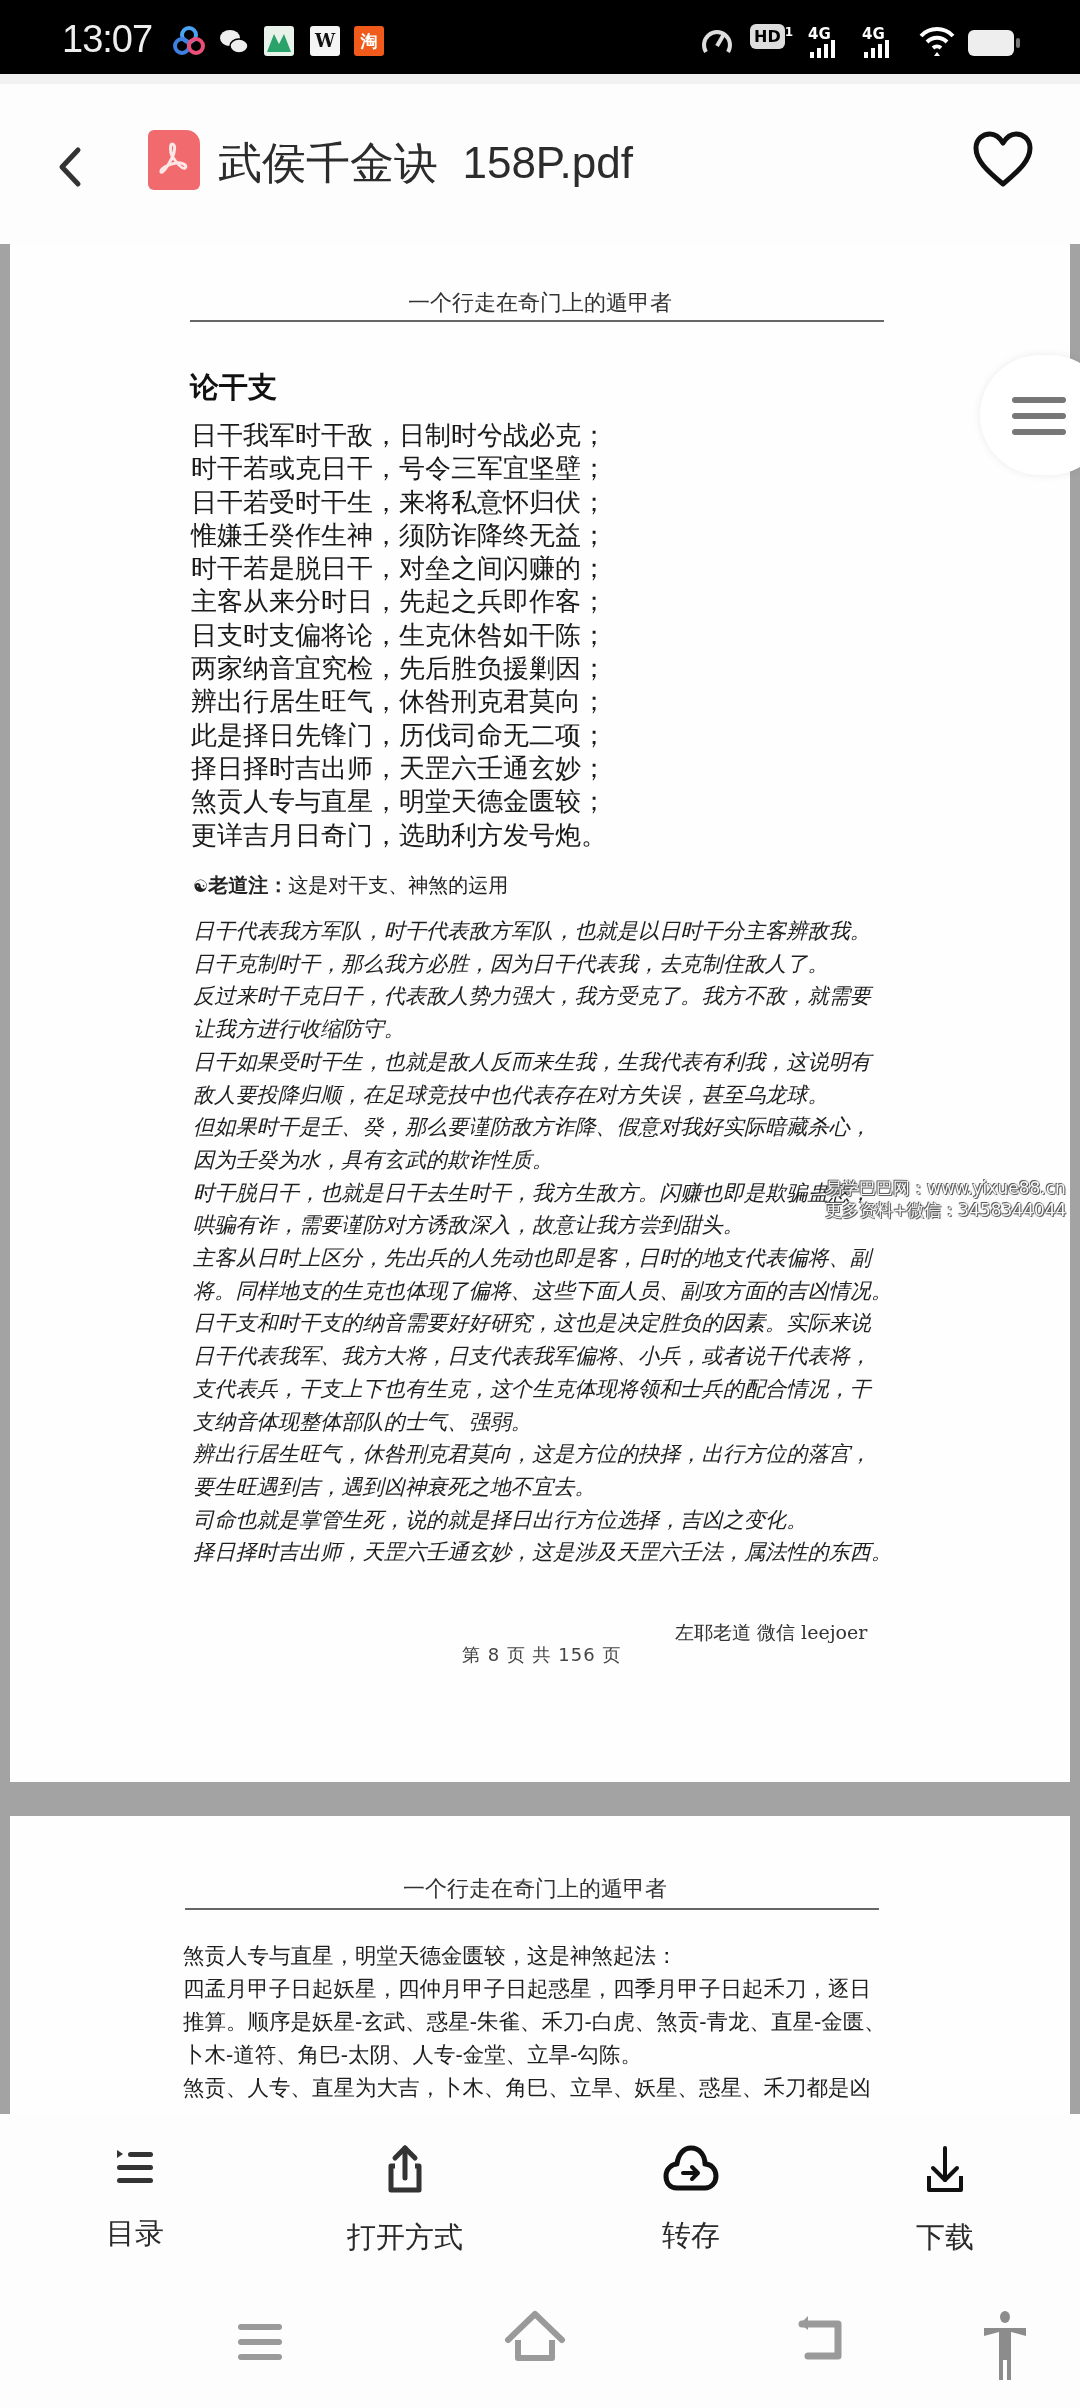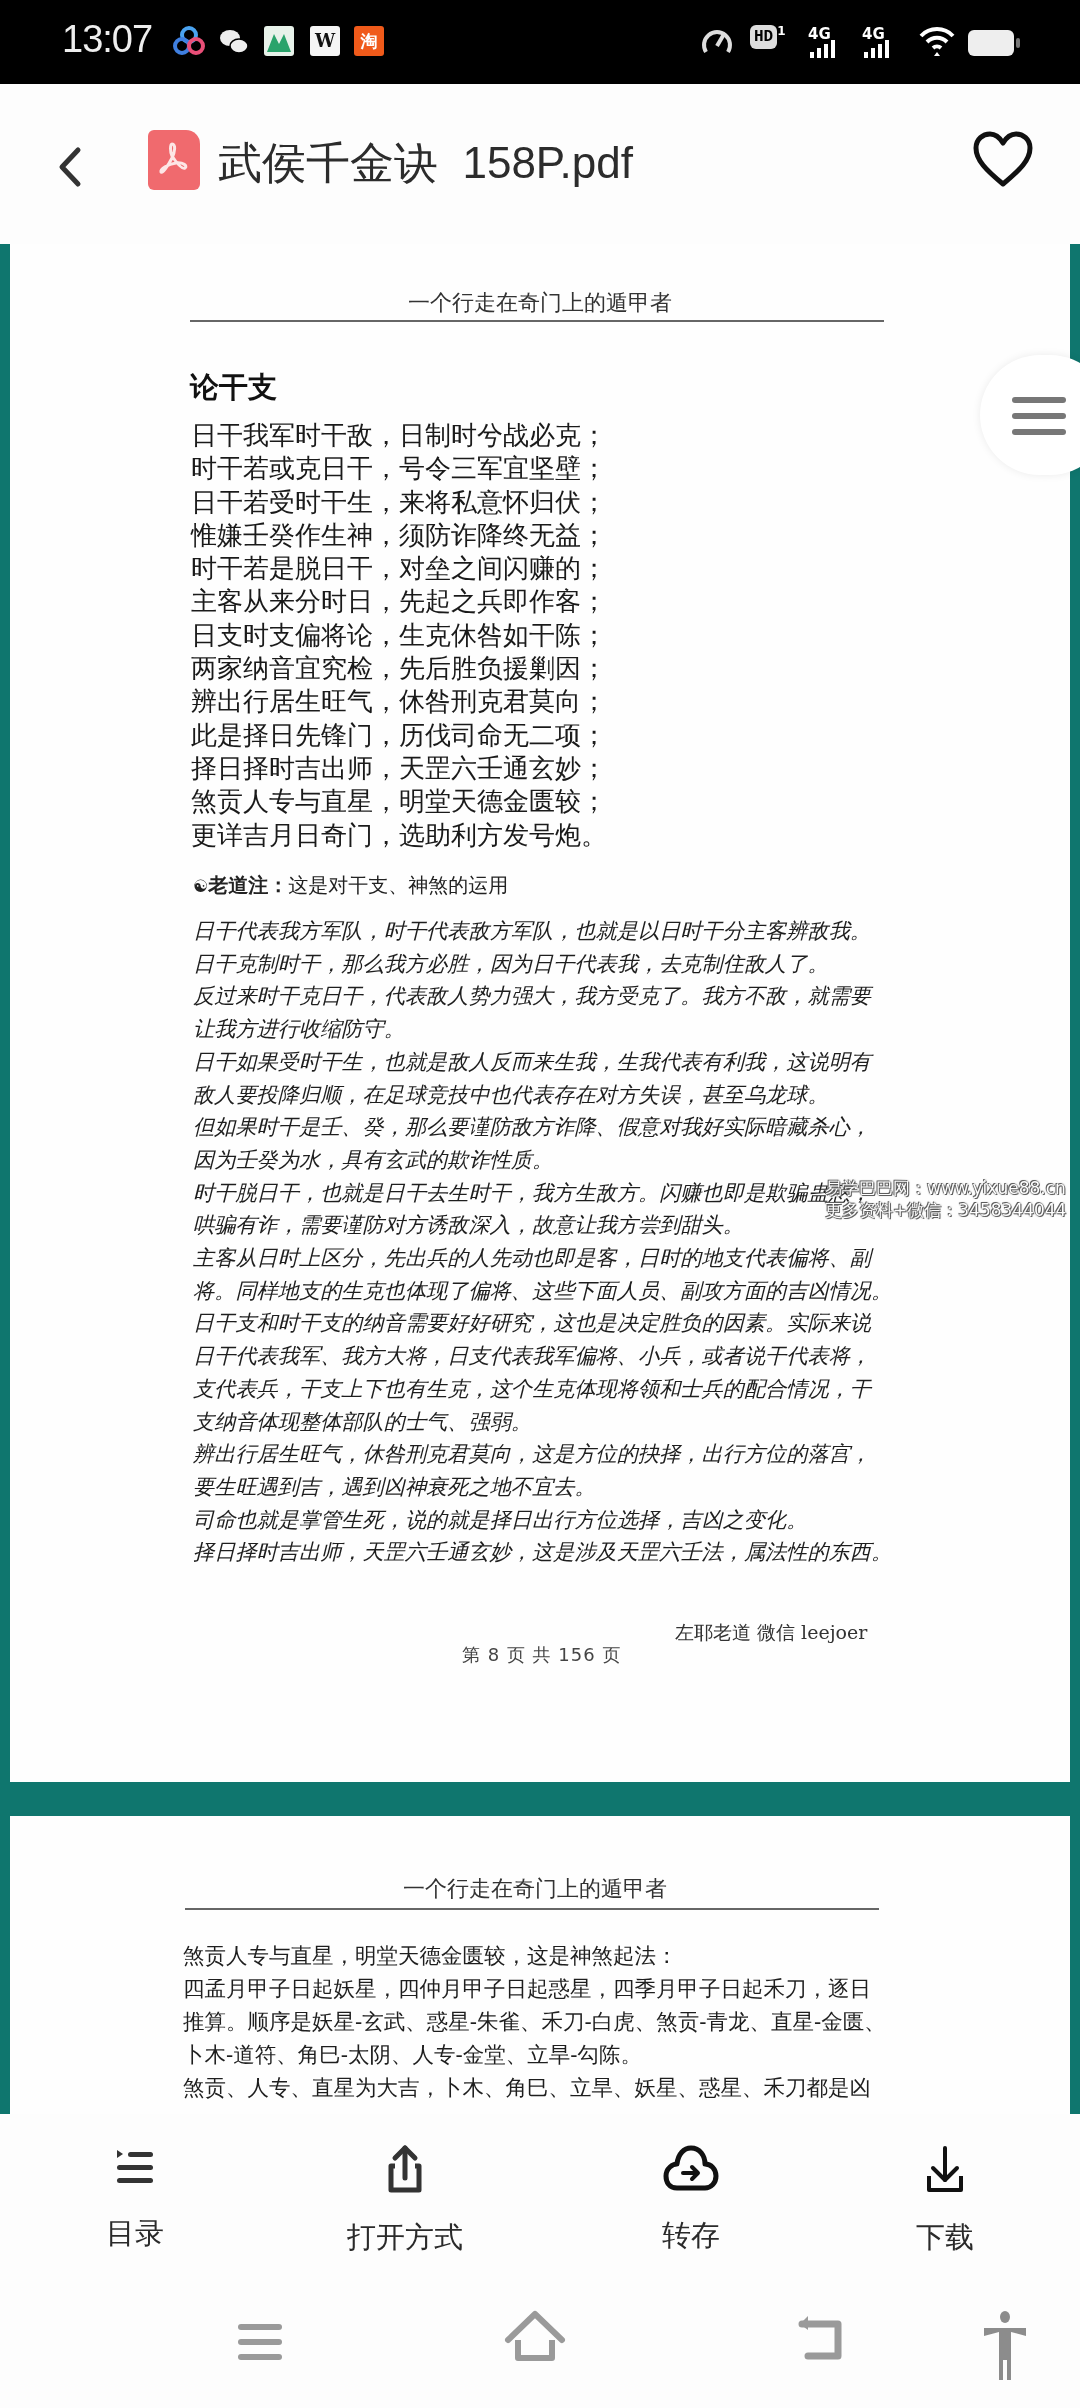--- a/index.html
+++ b/index.html
@@ -1,31 +1,31 @@
 <!DOCTYPE html>
 <html><head>
 <meta charset="utf-8">
 <style>
   * { box-sizing: border-box; margin: 0; padding: 0; }
   html, body { width: 1080px; height: 2408px; overflow: hidden; background: #f2f2f2; font-family: "DejaVu Sans", "Liberation Sans", sans-serif; }
-  .status-bar { position: absolute; left: 0; top: 0; width: 1080px; height: 84px; background: #000; color: #fff; }
+  .status-bar { position: absolute; left: 0; top: 0; width: 1080px; height: 74px; background: #000; color: #fff; }
   .status-time { position: absolute; left: 62px; top: 18px; font-size: 38px; font-family: "Liberation Sans", sans-serif; color: #eee; letter-spacing: -1px; }
   .sb-app { position: absolute; top: 26px; width: 30px; height: 30px; border-radius: 3px; font-size: 18px; text-align: center; line-height: 30px; font-weight: bold; }
   .sb-right { position: absolute; top: 22px; height: 40px; color: #fff; font-size: 18px; font-weight: bold; }
   .battery { position: absolute; left: 968px; top: 30px; width: 46px; height: 26px; background: #eee; border-radius: 6px; }
   .battery:after { content: ""; position: absolute; right: -6px; top: 8px; width: 4px; height: 10px; background: #777; border-radius: 2px; }
 
   .header { position: absolute; left: 0; top: 84px; width: 1080px; height: 160px; background: #fdfdfd; }
   .back-btn { position: absolute; left: 50px; top: 58px; width: 40px; height: 50px; cursor: pointer; }
   .pdf-icon { position: absolute; left: 148px; top: 46px; width: 52px; height: 60px; background: #f06a6e; border-radius: 6px 14px 6px 6px; }
   .pdf-icon svg { position: absolute; left: 10px; top: 12px; }
   .file-title { position: absolute; left: 218px; top: 50px; font-size: 44px; color: #2c2c2c; font-family: "Liberation Sans", "DejaVu Sans", sans-serif; white-space: pre; }
   .fav-btn { position: absolute; left: 972px; top: 46px; width: 62px; height: 60px; cursor: pointer; }
 
-  .viewer { position: absolute; left: 0; top: 244px; width: 1080px; height: 1870px; overflow: hidden; background: #0f766e; }
+  .viewer { position: absolute; left: 0; top: 244px; width: 1080px; height: 1870px; overflow: hidden; background: #a3a3a3; }
   .page { position: absolute; left: 10px; width: 1060px; background: #fefefe; }
   .page1 { top: 0; height: 1538px; }
   .page2 { top: 1572px; height: 400px; }
   .running-header { position: absolute; left: 180px; width: 700px; text-align: center; font-family: "DejaVu Serif", "Liberation Serif", serif; font-size: 22px; color: #333; }
   .header-rule { position: absolute; left: 180px; width: 694px; height: 2px; background: #666; }
   .doc-heading { position: absolute; left: 180px; top: 124px; font-size: 29px; font-weight: bold; color: #111; font-family: "DejaVu Sans", sans-serif; }
   .verse { position: absolute; left: 181px; top: 175px; font-family: "DejaVu Serif", "Liberation Serif", serif; font-size: 26px; color: #1a1a1a; line-height: 33.3px; }
   .note-label { position: absolute; left: 183px; top: 628px; font-size: 20px; color: #222; font-family: "DejaVu Serif", serif; }
   .note-label b { font-family: "DejaVu Sans", sans-serif; font-weight: bold; }
   .note-body { position: absolute; left: 183px; top: 671px; width: 710px; font-family: "DejaVu Serif", "Liberation Serif", serif; font-size: 21.2px; color: #1e1e1e; line-height: 32.7px; }
@@ -73,21 +73,21 @@
   <span class="sb-app" style="left:310px;background:#f5f5f5;color:#111;font-family:'DejaVu Serif',serif;">W</span>
   <span class="sb-app" style="left:354px;background:#f05a1a;color:#fff;font-size:17px;">淘</span>
 
   <span style="position:absolute;left:700px;top:24px;">
     <svg width="34" height="34" viewBox="0 0 34 34">
         <path d="M6 28 A13 13 0 1 1 28 28" fill="none" stroke="#ddd" stroke-width="4"></path>
         <path d="M17 22 L24 10" stroke="#ddd" stroke-width="4"></path>
       </svg>
   </span>
   <span class="sb-right" style="left:750px;top:24px;">
-    <span style="display:inline-block;background:#ddd;color:#000;border-radius:6px;padding:3px 4px;font-size:16px;font-family:Liberation Mono, monospace;">HD</span><span style="font-size:12px;position:relative;top:-6px;">1</span>
+    <span style="display:inline-block;background:#ddd;color:#000;border-radius:6px;padding:3px 4px;font-size:16px;">HD</span><span style="font-size:12px;position:relative;top:-6px;">1</span>
   </span>
   <span class="sb-right" style="left:808px;">
     <span style="font-size:15px;">4G</span>
     <svg width="30" height="20" viewBox="0 0 30 20" style="position:absolute;left:0;top:18px;">
         <rect x="2" y="12" width="4" height="6" fill="#fff"></rect>
         <rect x="9" y="8" width="4" height="10" fill="#fff"></rect>
         <rect x="16" y="4" width="4" height="14" fill="#fff"></rect>
         <rect x="23" y="0" width="4" height="18" fill="#fff"></rect>
       </svg>
   </span>

